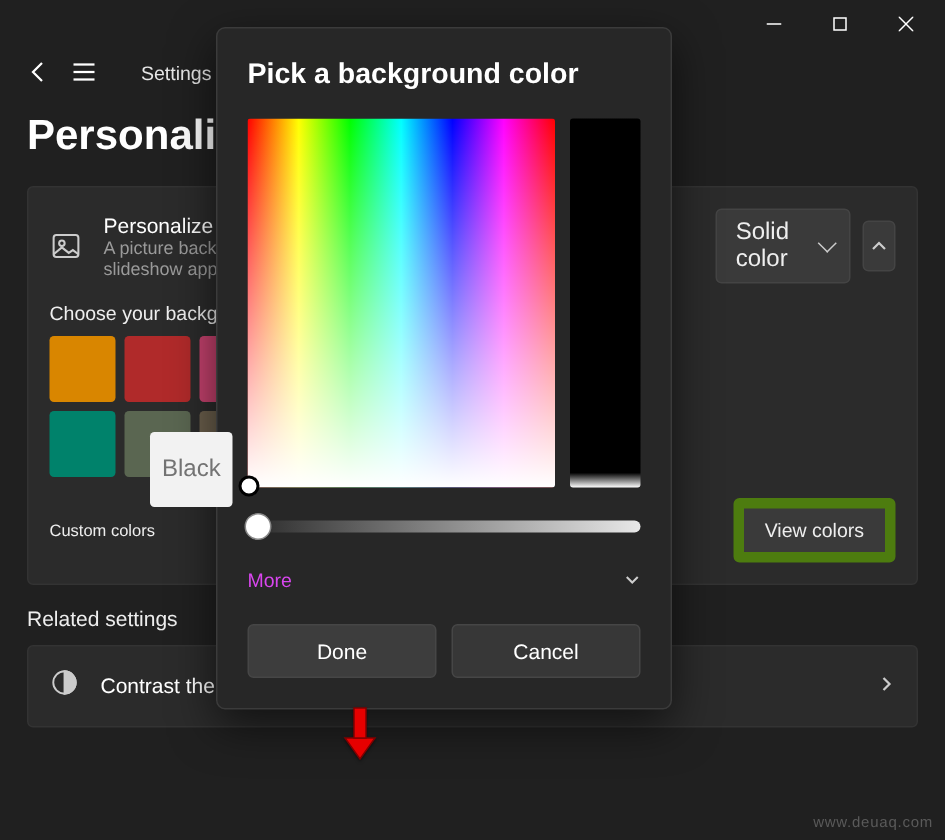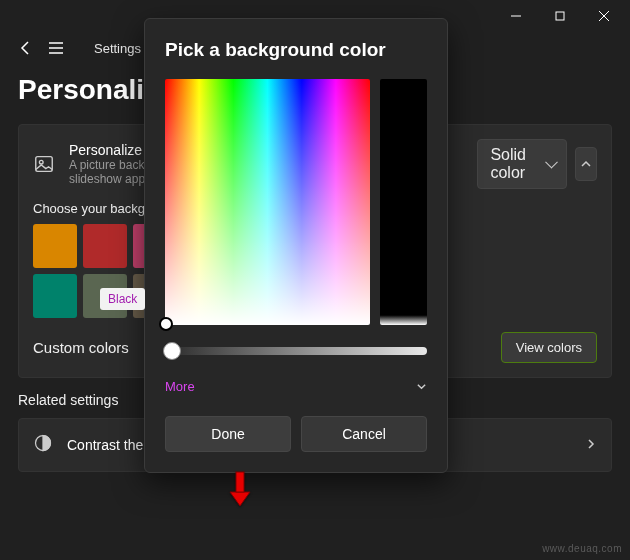--- a/index.html
+++ b/index.html
@@ -20,22 +20,22 @@
   .ct-sub { font-size: 12px; color: #9a9a9a; }
   .card-right { margin-left: auto; display: flex; gap: 8px; align-items: center; }
   .dropdown { background: #3a3a3a; border: 1px solid #444; border-radius: 4px; padding: 6px 28px 6px 12px; font-size: 16px; color: #eee; display:flex; align-items:center; position:relative;}
   .dropdown::after { content:""; position:absolute; right:10px; top:50%; width:8px; height:8px; border-right:1.5px solid #ccc; border-bottom:1.5px solid #ccc; transform:translateY(-70%) rotate(45deg);}
   .expand-btn { width: 34px; height: 34px; background: #3a3a3a; border: 1px solid #444; border-radius: 4px; display:flex; align-items:center; justify-content:center;}
   .expand-btn svg { width:12px; height:12px; stroke:#ccc; }
   .swatch-label { font-size: 13px; margin: 12px 0 8px 0; color: #eee; }
   .swatch-row { display: flex; gap: 6px; margin-bottom: 6px; }
   .swatch { width: 44px; height: 44px; border-radius: 3px; }
   .custom-row { display: flex; align-items: center; justify-content: space-between; margin-top: 14px; }
-  .custom-row .lbl { font-size: 15px; color: #eee; text-align: center; }
-  .view-btn { background: #3a3a3a; border: 1px solid #4d7c0f; border-radius: 4px; padding: 7px 14px; font-size: 13px; color: #eee; }
+  .custom-row .lbl { font-size: 11px; color: #eee; text-align: center; }
+  .view-btn { background: #3a3a3a; border: 7px solid #4d7c0f; border-radius: 4px; padding: 7px 14px; font-size: 13px; color: #eee; }
   .section-h { font-size: 14px; color: #eee; padding: 0 18px; margin: 6px 0 10px 0; }
   .link-card { background: #2b2b2b; border: 1px solid #333; border-radius: 4px; padding: 14px; margin: 0 18px; display: flex; align-items: center; gap: 14px; }
   .link-card .chev { margin-left: auto; color:#ccc; }
 
   
   .modal { position: absolute; left: 144px; top: 18px; width: 304px; background: #272727; border: 1px solid #3b3b3b; border-radius: 6px; padding: 20px; box-shadow: 0 10px 30px rgba(0,0,0,0.6); z-index: 50; }
   .modal h2 { font-size: 19px; font-weight: 600; margin-bottom: 18px; }
   .picker-row { display: flex; gap: 10px; }
   .hue-sat {
     width: 242px; height: 246px; position: relative; border-radius: 2px;
@@ -45,21 +45,21 @@
   }
   .hue-sat .handle { position:absolute; left:-6px; bottom:-6px; width:14px; height:14px; border:2px solid #000; background:#fff; border-radius:50%; }
   .value-bar { width: 56px; height: 246px; background: linear-gradient(to bottom, #000 0%, #000 96%, #fff 100%); border-radius: 2px; position:relative;}
   .slider-row { margin-top: 22px; height: 8px; border-radius: 4px; background: linear-gradient(to right, #2a2a2a, #e8e8e8); position: relative; }
   .slider-row .sknob { position:absolute; left:0; top:50%; transform:translate(-2px,-50%); width:18px; height:18px; background:#fff; border-radius:50%; border:1px solid #888;}
   .more-row { display:flex; justify-content:space-between; align-items:center; gap:6px; margin-top:24px; font-size:13px; color:#d946ef;}
   .more-row svg{ width:11px; height:11px; stroke:#ccc;}
   .btn-row { display:flex; gap:10px; margin-top:22px;align-items:center; }
   .btn { flex:1; text-align:center; padding:9px 0; font-size:14px; color:#fff; background:#373737; border:1px solid #464646; border-radius:4px; }
   .btn.primary { background:#3d3d3d; }
-  .tooltip { position:absolute; left:100px; top:288px; background:#f2f2f2; color:#a21caf; font-size:12px; padding:4px 8px; border-radius:3px; z-index:60;}
+  .tooltip { position:absolute; left:100px; top:288px; background:#f2f2f2; color:#737373; font-size:16px; padding:16px 8px; border-radius:3px; z-index:60;}
   .arrow-marker { position:absolute; left:226px; top:470px; z-index:70; }
   .arrow-marker svg { filter: drop-shadow(0 1px 1px rgba(0,0,0,0.5)); }
   .watermark { position:absolute; right:8px; bottom:6px; font-size:10px; color:#5a5a5a; letter-spacing:0.5px;}
 </style>
 </head>
 <body>
 
 <div class="titlebar">
   <div class="win-btn">
       <svg viewBox="0 0 10 10">

